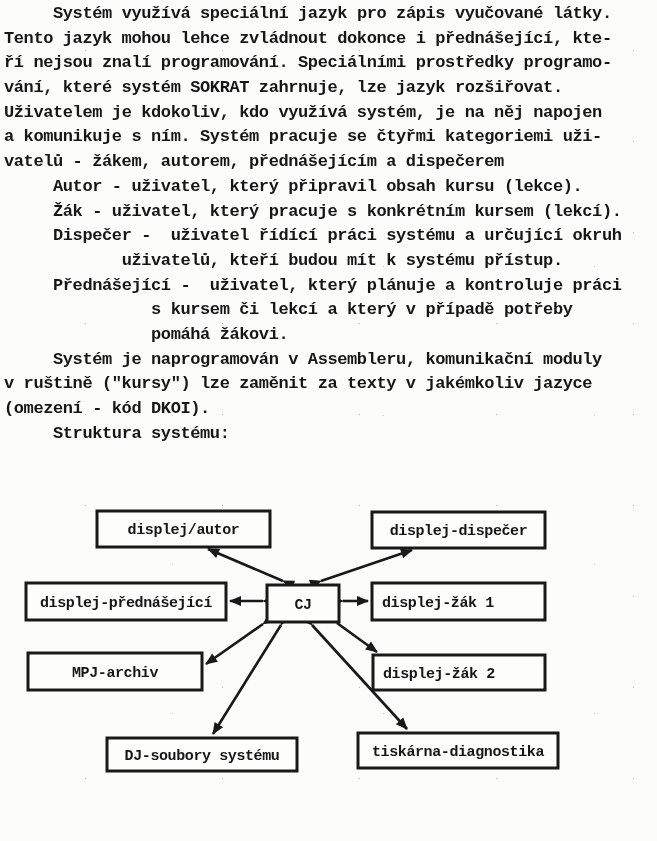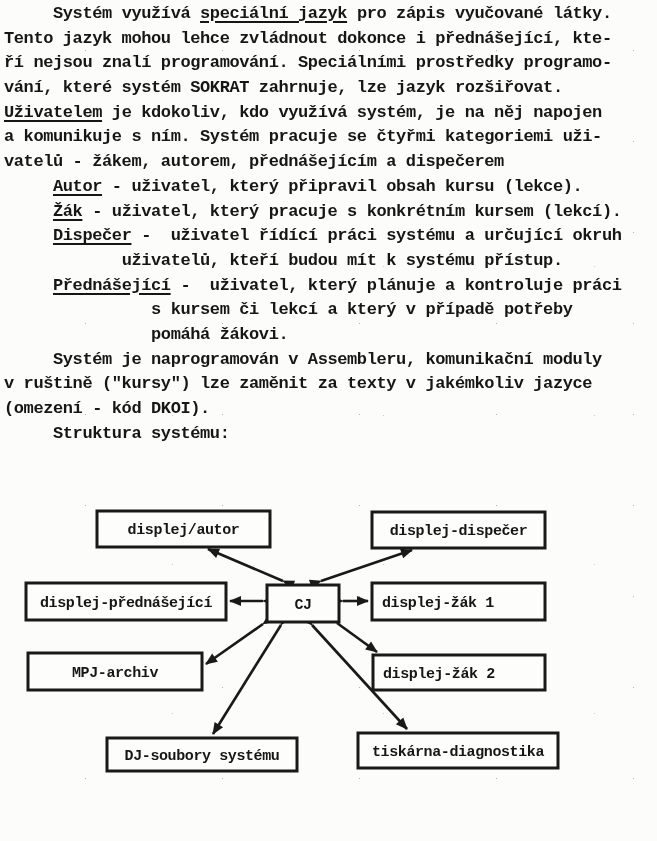--- a/index.html
+++ b/index.html
@@ -18,21 +18,20 @@
     color:#161616;
   }
   .text-block{
     position:absolute;left:4px;top:2px;
     font-size:17px;line-height:24.7px;
     white-space:pre;
     letter-spacing:-0.4px;
   }
   .text-line{height:24.7px;}
   .seg-u{
-    text-decoration:underline;
     text-decoration-thickness:2px;
     text-underline-offset:3px;
   }
   .footer-block{
     position:absolute;left:4px;top:786px;
     font-size:17px;line-height:25.4px;
     white-space:pre;letter-spacing:-0.4px;
   }
   svg.diagram{position:absolute;left:0;top:0;}
   svg .box-rect{fill:#fdfdfb;stroke:#191919;stroke-width:3;}

